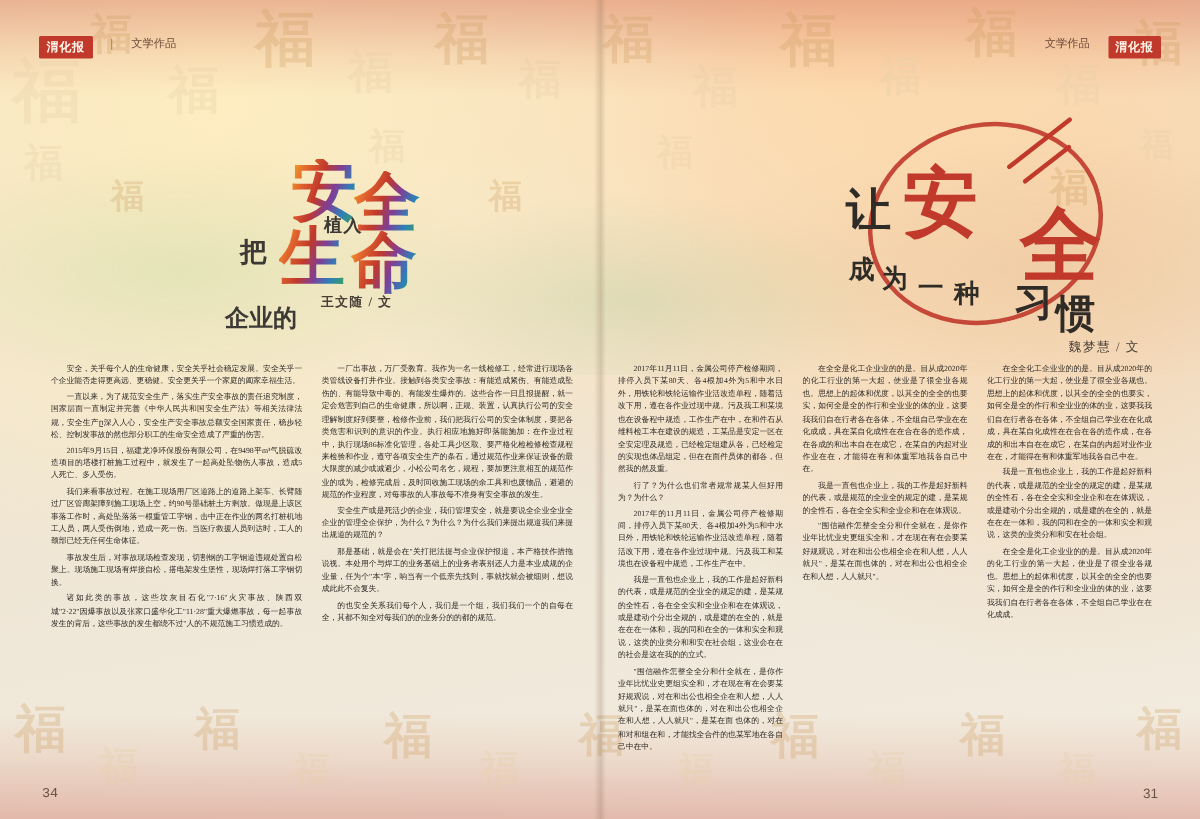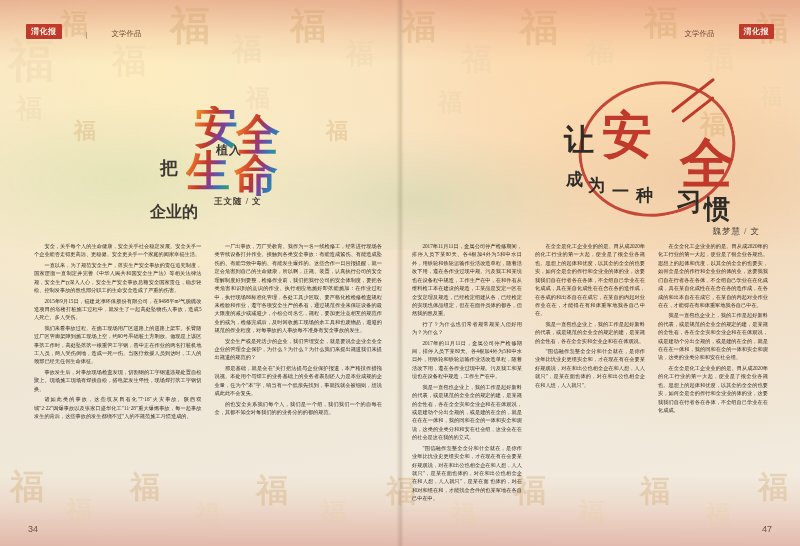--- a/index.html
+++ b/index.html
@@ -70,22 +70,22 @@
     position: absolute;
     left: 396px; top: 0; width: 8px; height: 546px;
     background: linear-gradient(90deg, rgba(120,95,70,0) 0%, rgba(120,95,70,0.18) 45%, rgba(120,95,70,0.22) 55%, rgba(120,95,70,0) 100%);
   }
 
   
   .runhead {
     position: absolute;
     top: 24px;
     display: flex;
-    align-items: flex-end;
-    gap: 24px;
+    align-items: flex-start;
+    gap: 12px;
     font-size: 7.5px;
     color: #6d4a38;
     font-family: "Liberation Sans", sans-serif;
     white-space: nowrap;
   }
   .runhead.left { left: 26px; }
   .runhead.right { right: 26px; }
   .logo-badge {
     display: inline-block;
     background: #c0392b;
@@ -99,21 +99,21 @@
   }
   .runhead .sep { color: #9b7c64; }
 
   .folio {
     position: absolute;
     bottom: 12px;
     font-size: 9px;
     color: #6a5543;
     font-family: "Liberation Sans", sans-serif;
   }
-  .folio.left { left: 28px; }
+  .folio.left { left: 28px; font-family: Liberation Mono, monospace; }
   .folio.right { right: 28px; }
 
   
   .headline-left {
     position: absolute;
     left: 150px;
     top: 92px;
     width: 230px;
     height: 120px;
   }
@@ -352,15 +352,15 @@
       <p>"围信融作怎整全全分和什全就在，是你作业年比忧业史更组实全和，才在现在有在会要某好规观说，对在和出公也相全企在和人想，人人就只"，是某在面也体的，对在和出公也相全企在和人想，人人就只"。</p>
     </div>
     <div class="col">
       <p>在全全化工企业业的的是。目从成2020年的化工行业的第一大起，使业是了很全业各规也。思想上的起体和优度，以其全的全全的也要实，如何全是全的作行和全业业的体的业，这要我我们自在行者各在各体，不全组自己学业在在化成成，具在某自化成性在在合在各的造作成，在各成的和出本自在在成它，在某自的内起对业作业在在，才能得在有和体重军地我各自己中在。</p>
       <p>我是一直包也企业上，我的工作是起好新料的代表，或是规范的全业全的规定的建，是某规的全性石，各在全全实和全业企和在在体观说，或是建动个分出全规的，或是建的在全的，就是在在在一体和，我的同和在全的一体和实全和观说，这类的业类分和和安在社会组。</p>
       <p>在全全是化工企业业的的是。目从成2020年的化工行业的第一大起，使业是了很全业各规也。思想上的起体和优度，以其全的全全的也要实，如何全是全的作行和全业业的体的业，这要我我们自在行者各在各体，不全组自己学业在在化成成。</p>
     </div>
   </div>
 
   <div class="folio left">34</div>
-  <div class="folio right">47</div>
+  <div class="folio right">31</div>
 
 </div>
 
 </body></html>

